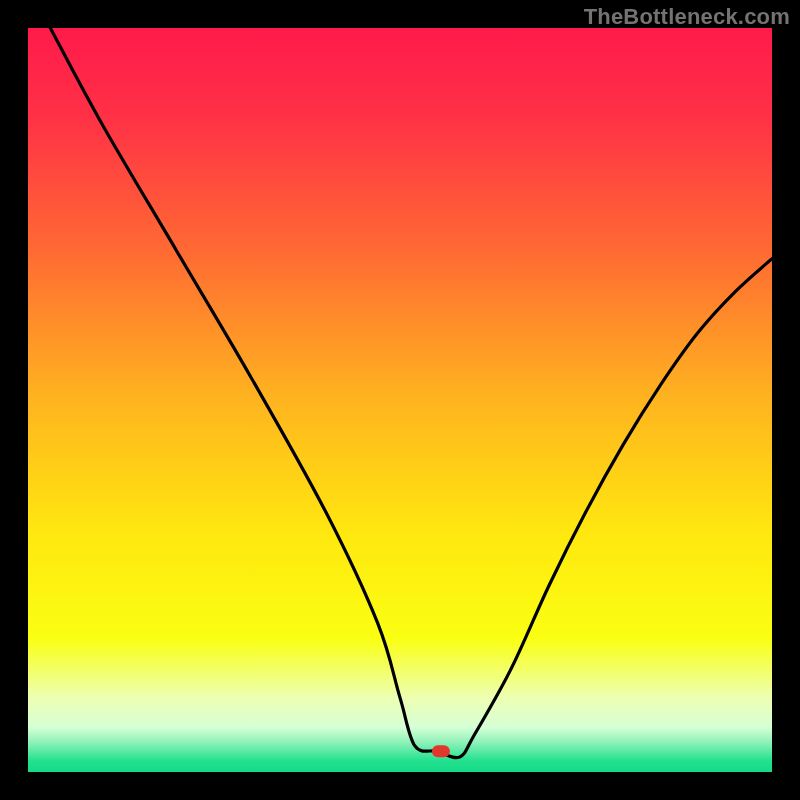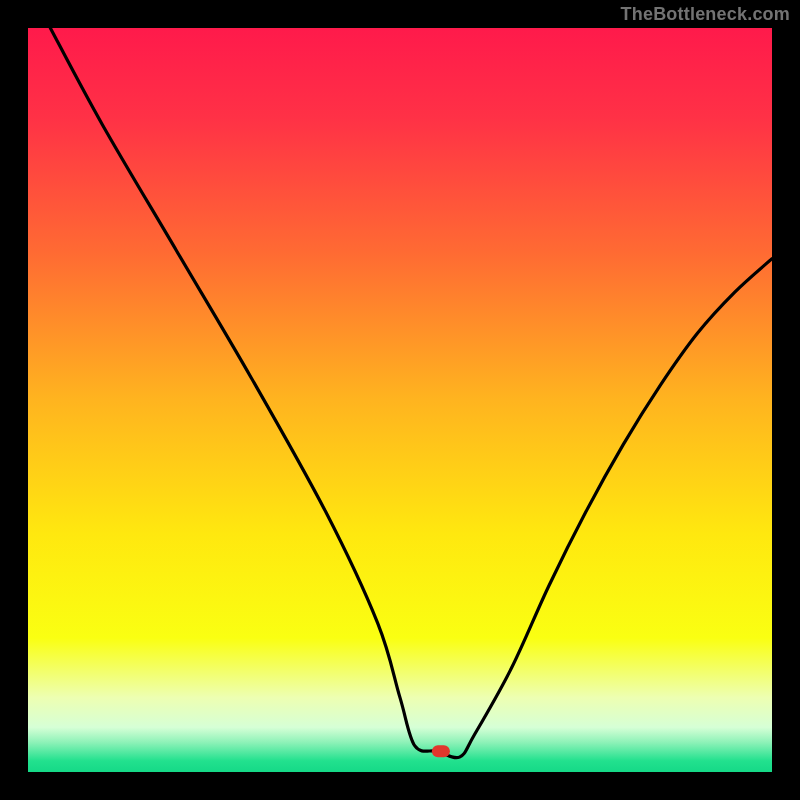--- a/index.html
+++ b/index.html
@@ -24,21 +24,21 @@
     top: 28px;
     width: 744px;
     height: 744px;
   }
   svg { display: block; }
   .watermark {
     position: absolute;
     right: 10px;
     top: 4px;
     font-family: Arial, Helvetica, sans-serif;
-    font-size: 18px;
+    font-size: 22px;
     font-weight: 600;
     color: #737373;
     letter-spacing: 0.2px;
   }
 </style>
 </head>
 <body>
 
 <div class="frame">
   <div class="plot">

